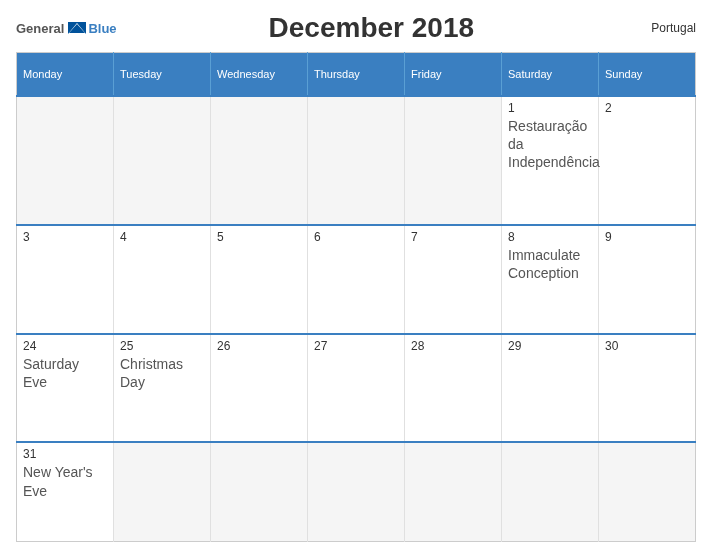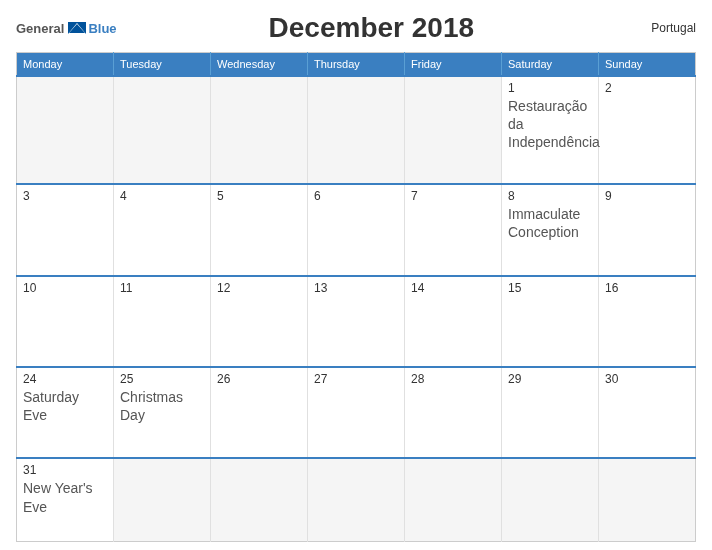--- a/index.html
+++ b/index.html
@@ -61,21 +61,21 @@
       flex: 1;
       border: 1px solid #ccc;
       border-collapse: collapse;
       width: 100%;
       table-layout: fixed;
     }
     .calendar thead tr th {
       background: #3a7fc1;
       color: #fff;
       text-align: left;
-      padding: 5px 6px;
+      padding: 15px 6px;
       font-size: 11px;
       font-weight: normal;
       border-right: 1px solid #5a9fd4;
     }
     .calendar thead tr th:last-child {
       border-right: none;
     }
     .calendar tbody tr {
       border-top: 2px solid #3a7fc1;
     }
@@ -165,43 +165,20 @@
           </td>
           <td>
             <span class="day-num">7</span>
           </td>
           <td><span class="day-num">8</span><span class="event">Immaculate Conception</span></td>
           <td>
             <span class="day-num">9</span>
           </td>
         </tr>
         <tr>
-          <td>
-            <span class="day-num">10</span>
-          </td>
-          <td>
-            <span class="day-num">11</span>
-          </td>
-          <td>
-            <span class="day-num">12</span>
-          </td>
-          <td>
-            <span class="day-num">13</span>
-          </td>
-          <td>
-            <span class="day-num">14</span>
-          </td>
-          <td>
-            <span class="day-num">15</span>
-          </td>
-          <td>
-            <span class="day-num">16</span>
-          </td>
-        </tr>
-        <tr>
           <td><span class="day-num">24</span><span class="event">Saturday Eve</span></td>
           <td><span class="day-num">25</span><span class="event">Christmas Day</span></td>
           <td>
             <span class="day-num">26</span>
           </td>
           <td>
             <span class="day-num">27</span>
           </td>
           <td>
             <span class="day-num">28</span>

